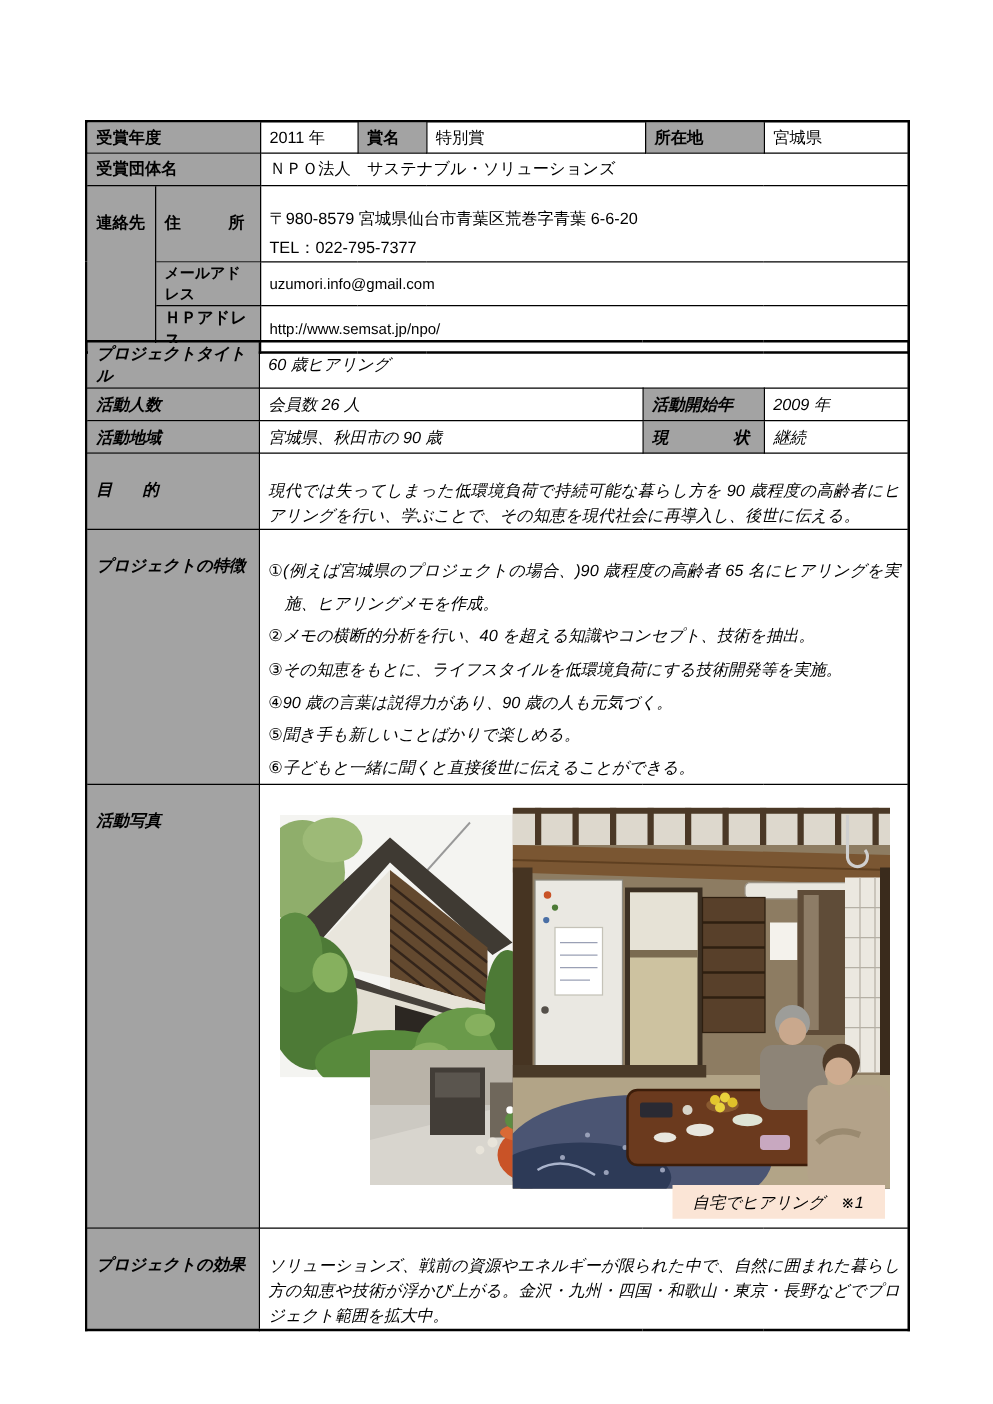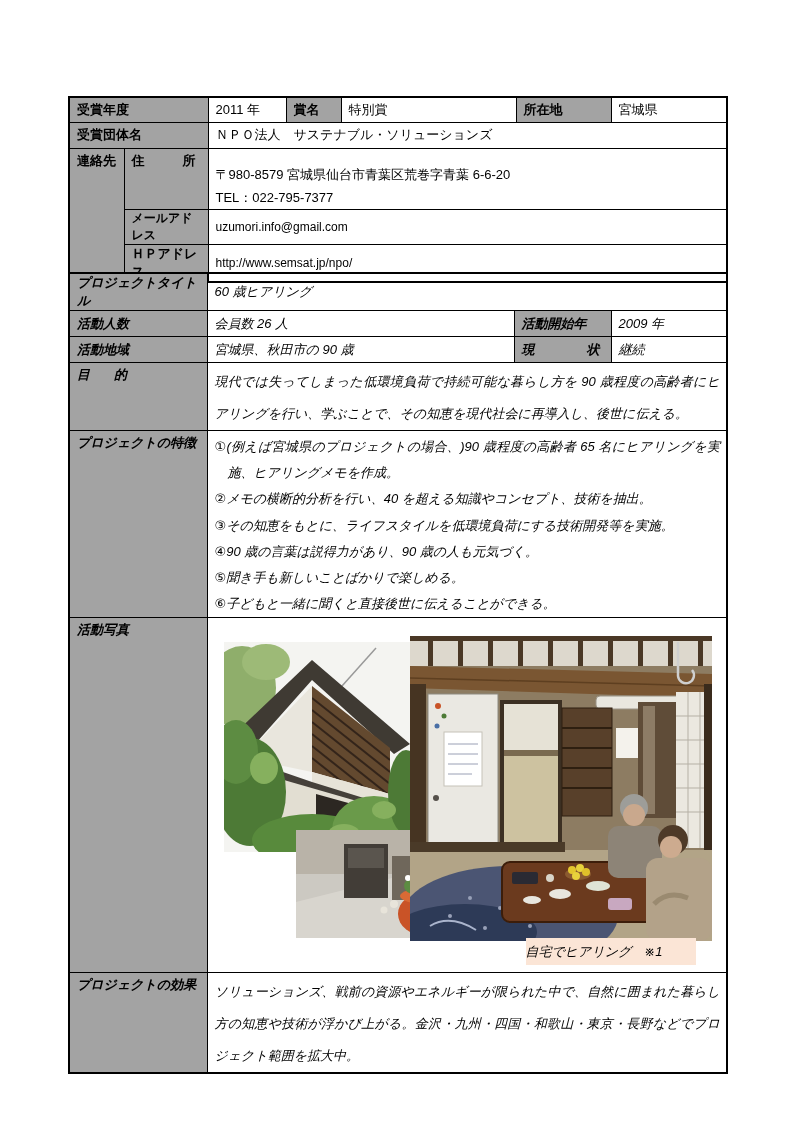--- a/index.html
+++ b/index.html
@@ -14,35 +14,35 @@
     position: absolute; left: 68px; width: 658px;
     border: 2px solid #000;
   }
   #award-table { top: 96px; }
   #project-table { top: 272px; font-style: italic; }
   td {
     border: 1px solid #000; padding: 0 6px 0 7px;
     overflow: hidden; vertical-align: middle;
   }
   td.hdr { background: #a3a3a3; font-weight: bold; }
-  td.vtop { vertical-align: top; padding-top: 3px; }
+  td.vtop { vertical-align: top; padding-top: 20px; }
   .just { display: flex; justify-content: space-between; }
   .mono-sm { font-size: 12px; }
   .addr-cell { line-height: 23px; padding-top: 14px; vertical-align: top; }
-  .para { line-height: 32px; text-align: justify; margin-top: 39px; }
+  .para { line-height: 20px; text-align: justify; margin-top: 39px; }
   .feature-item { line-height: 26.2px; padding-left: 13px; text-indent: -13px; text-align: justify; }
   .photo-cell { position: relative; padding: 0; }
   .photo { position: absolute; overflow: hidden; }
   .photo svg { display: block; }
   #photo-house   { left: 16px;  top: 24px;  width: 190px; height: 210px; }
   #photo-path    { left: 88px;  top: 212px; width: 196px; height: 108px; }
   #photo-interior{ left: 202px; top: 18px;  width: 302px; height: 305px; }
   #photo-caption {
-    position: absolute; left: 318px; top: 320px; width: 170px; height: 27px;
-    background: #fbe5d6; line-height: 27px;
+    position: absolute; left: 330px; top: 320px; width: 170px; height: 27px;
+    background: #fbe5d6; text-align: center; line-height: 27px;
   }
 </style>
 </head>
 <body>
 
 <table id="award-table">
   <colgroup>
     <col style="width:55px">
       <col style="width:84px">
       <col style="width:78px">

